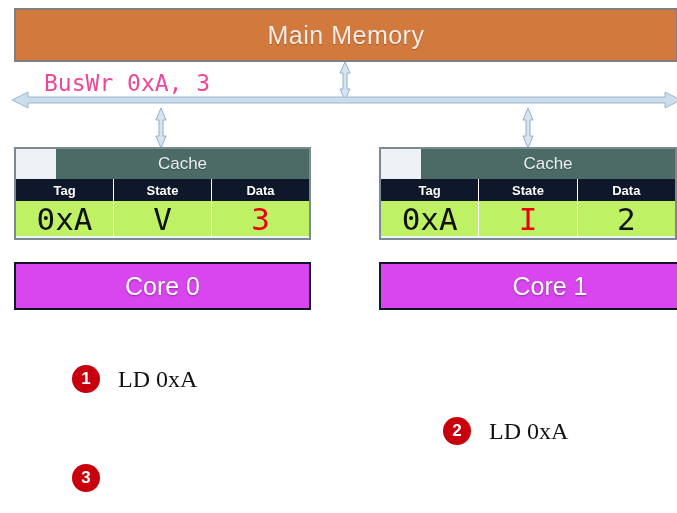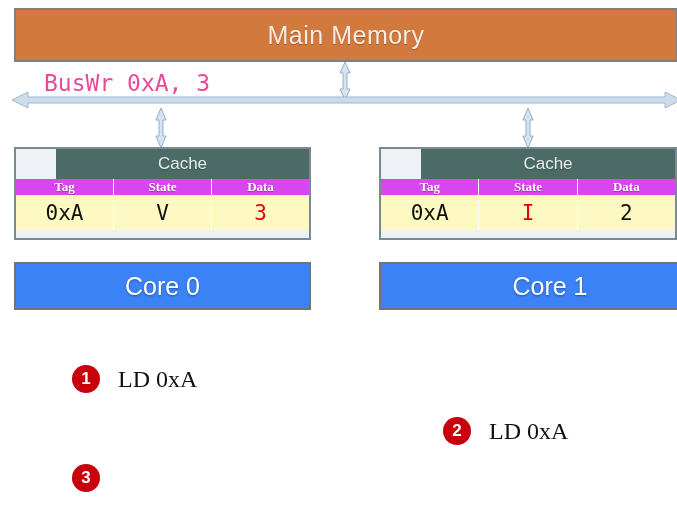--- a/index.html
+++ b/index.html
@@ -37,41 +37,41 @@
   
   .cache{
     position:absolute;top:147px;height:93px;
     border:2px solid #7a8a93;box-sizing:border-box;background:#eef2f6;
   }
   .cache .title{
     height:30px;background:#4c6b66;color:#e8f0ef;
     display:flex;align-items:center;justify-content:center;
     font-size:17px;text-shadow:0 1px 1px rgba(0,0,0,.3);margin-left:40px;
   }
-  .cache .hdr{display:flex;height:16px;background:#d946ef;font-family:Liberation Serif, serif;}
+  .cache .hdr{display:flex;height:22px;background:#0f172a;}
   .cache .hdr div{
     flex:1;display:flex;align-items:center;justify-content:center;
     color:#ffffff;font-size:13px;font-weight:bold;
     border-right:1px solid #ffffff;box-sizing:border-box;
     text-shadow:0 1px 1px rgba(0,0,0,.3);
   }
   .cache .hdr div:last-child{border-right:none;}
   .cache .row{display:flex;height:35px;background:#e9eef4;}
   .cache .row div{
     flex:1;display:flex;align-items:center;justify-content:center;
-    font-family:"DejaVu Sans Mono", monospace;font-size:21px;color:#111;
-    border-right:1px solid #ffffff;box-sizing:border-box;background:#fef9c3;
+    font-family:"DejaVu Sans Mono", monospace;font-size:31px;color:#111;
+    border-right:1px solid #ffffff;box-sizing:border-box;background:#bef264;
   }
   .cache .row div:last-child{border-right:none;}
   .cache .row div.hl{color:#e8000d;}
 
   
   .core{
     position:absolute;top:262px;height:48px;
-    background:#3b82f6;border:2px solid #737373;box-sizing:border-box;
+    background:#d946ef;border:2px solid #0f172a;box-sizing:border-box;
     display:flex;align-items:center;justify-content:center;
   }
   .core .lbl{
     color:#ffffff;font-size:25px;
     text-shadow:0 1px 2px rgba(0,0,0,.35);
   }
 
   
   .instr{position:absolute;display:flex;align-items:center;}
   .badge{

